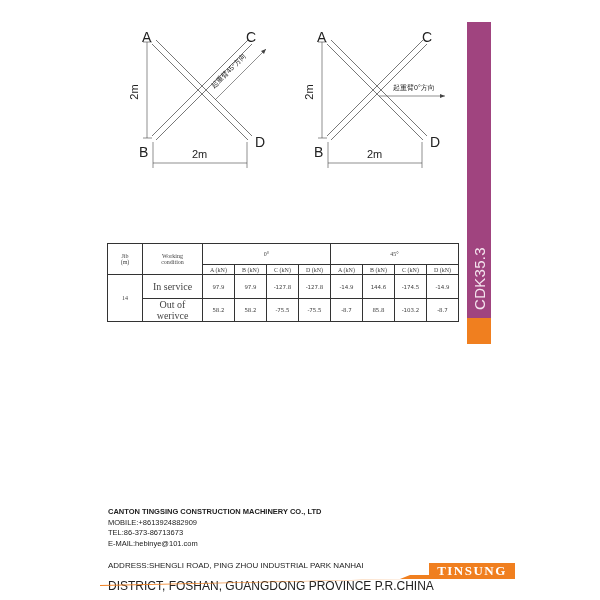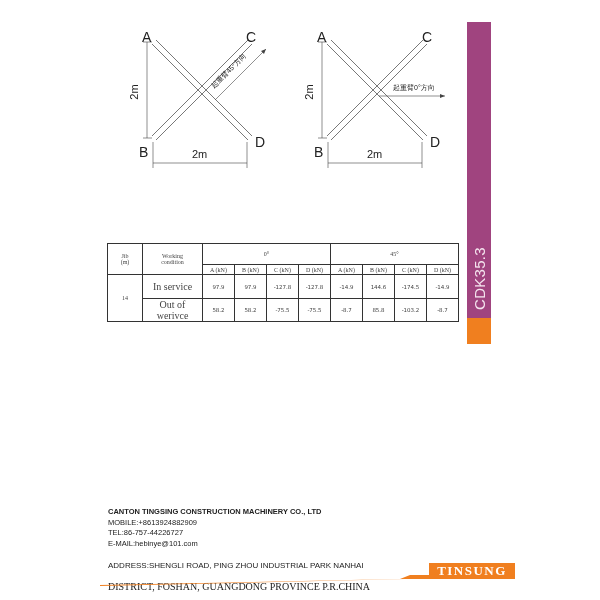--- a/index.html
+++ b/index.html
@@ -144,24 +144,24 @@
     <td>85.8</td>
     <td>-103.2</td>
     <td>-8.7</td>
   </tr>
 </tbody>
   </table>
 
 <div class="company">
   <div style="font-weight:bold;">CANTON TINGSING CONSTRUCTION MACHINERY CO., LTD</div>
   <div>MOBILE:+8613924882909</div>
-  <div>TEL:86-757-44226727</div>
+  <div>TEL:86-373-86713673</div>
   <div>E-MAIL:hebinye@101.com</div>
   <div class="addr" style="font-size:8px;">ADDRESS:SHENGLI ROAD, PING ZHOU INDUSTRIAL PARK NANHAI</div>
-  <div class="addr" style="font-size:10px;font-family:Liberation Serif, serif;">DISTRICT, FOSHAN, GUANGDONG PROVINCE P.R.CHINA</div>
+  <div class="addr" style="font-size:12px;">DISTRICT, FOSHAN, GUANGDONG PROVINCE P.R.CHINA</div>
 </div>
 
 <svg class="footer-bar" width="400" height="12" viewBox="0 0 400 12">
   <polygon points="0,10 300,4 310,0 400,0 400,4 305,4 0,11" fill="#f07f1f"></polygon>
 </svg>
 
 <div class="brand">
     <span>TINSUNG</span>
   </div>
 

